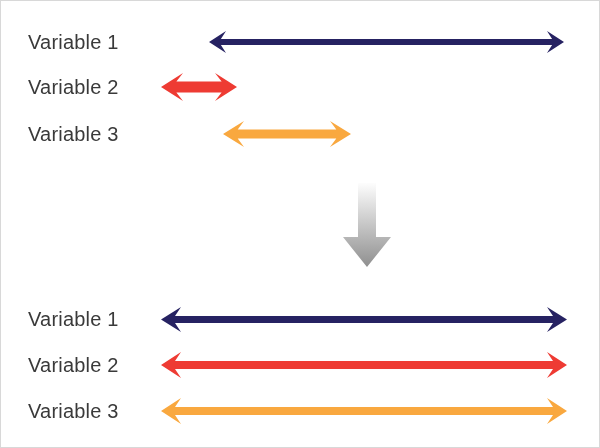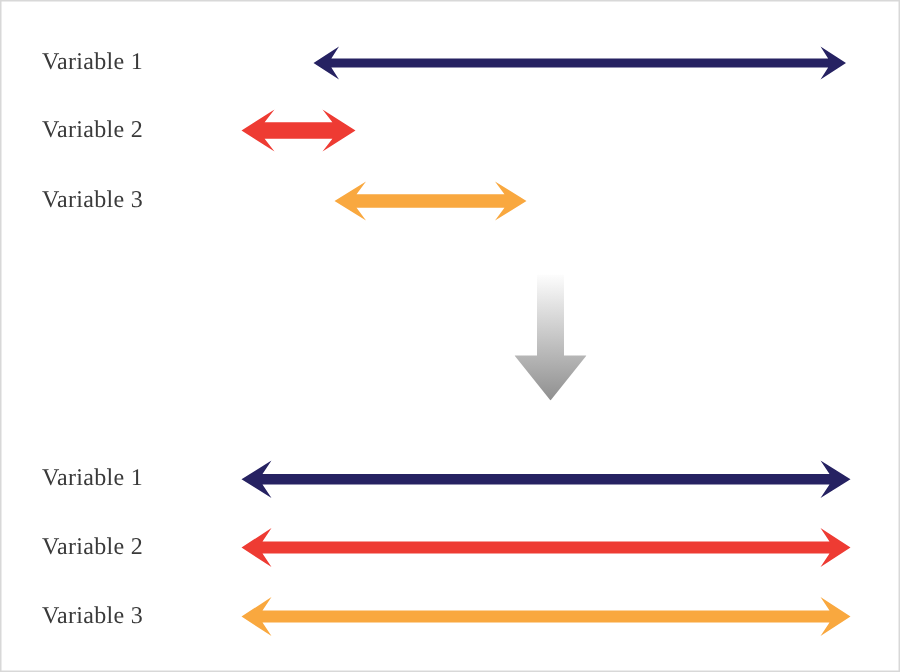--- a/index.html
+++ b/index.html
@@ -15,26 +15,26 @@
     width: 600px;
     height: 448px;
     background: #ffffff;
     box-sizing: border-box;
     border: 1px solid #d8d8d8;
     overflow: hidden;
   }
   .row-label {
     position: absolute;
     left: 27px;
-    font-size: 16px;
+    font-size: 20px;
     color: #3a3a3a;
     letter-spacing: 0.2px;
     white-space: nowrap;
     transform: translateY(-50%);
-    font-family: Liberation Serif, serif;
+    font-family: Liberation Sans, sans-serif;
   }
   .arrow-svg {
     position: absolute;
     display: block;
   }
   .down-arrow-svg {
     position: absolute;
     display: block;
   }
 </style>

